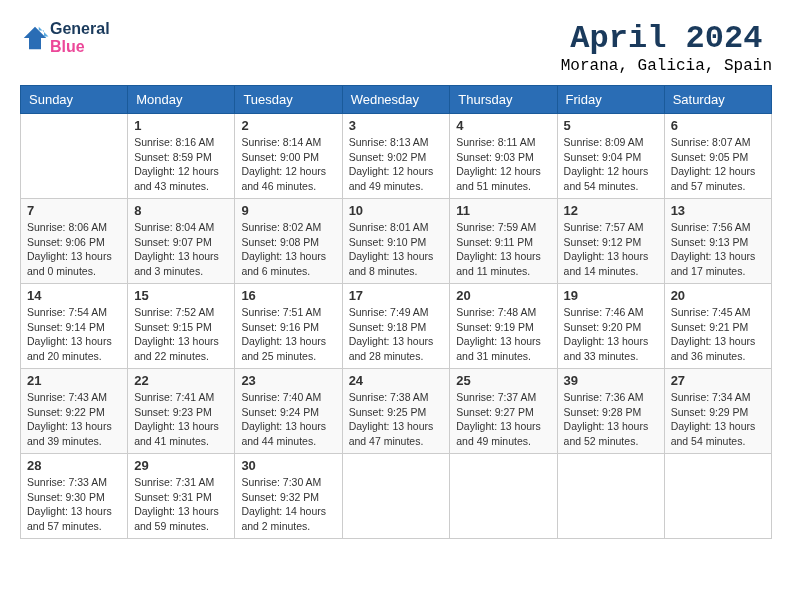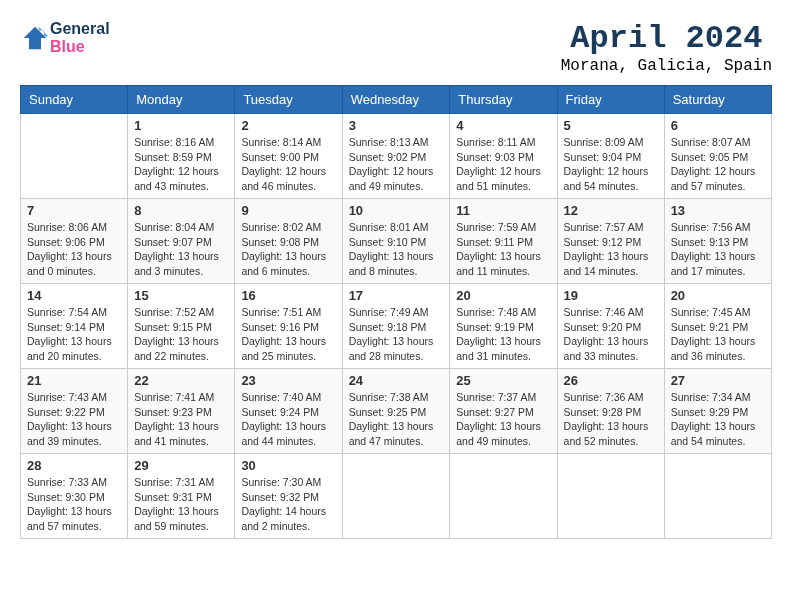--- a/index.html
+++ b/index.html
@@ -217,21 +217,21 @@
         </td>
         <td>
           <div class="day-number">24</div>
           <div class="day-info">Sunrise: 7:38 AM<br>Sunset: 9:25 PM<br>Daylight: 13 hours<br>and 47 minutes.</div>
         </td>
         <td>
           <div class="day-number">25</div>
           <div class="day-info">Sunrise: 7:37 AM<br>Sunset: 9:27 PM<br>Daylight: 13 hours<br>and 49 minutes.</div>
         </td>
         <td>
-          <div class="day-number">26</div>
+          <div class="day-number">39</div>
           <div class="day-info">Sunrise: 7:36 AM<br>Sunset: 9:28 PM<br>Daylight: 13 hours<br>and 52 minutes.</div>
         </td>
         <td>
           <div class="day-number">27</div>
           <div class="day-info">Sunrise: 7:34 AM<br>Sunset: 9:29 PM<br>Daylight: 13 hours<br>and 54 minutes.</div>
         </td>
       </tr>
       <tr class="week-row">
         <td>
           <div class="day-number">28</div>

